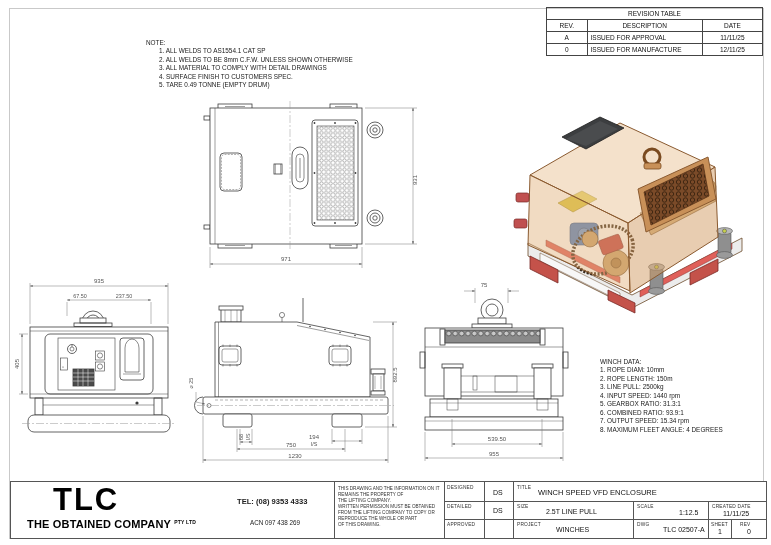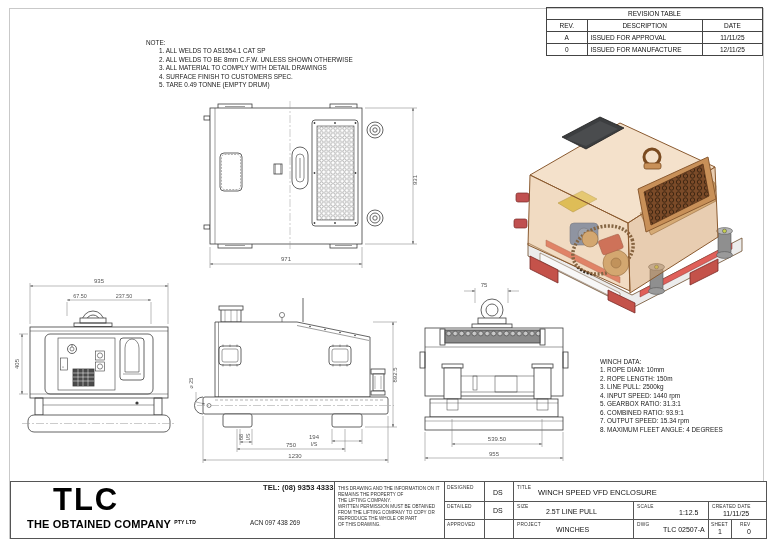--- a/index.html
+++ b/index.html
@@ -27,21 +27,21 @@
   .dimt-s{fill:#555;font-size:5.4px;}
 
   
   #tb{left:10px;top:481px;width:755px;height:56px;border:1px solid #555;background:#fff;}
   .tbline{position:absolute;background:#555;}
   .lbl{position:absolute;font-size:4.8px;color:#333;letter-spacing:0.2px;}
   .val{position:absolute;font-size:7px;color:#111;}
   #logo{left:42px;top:0px;font-size:31px;font-weight:bold;letter-spacing:2px;color:#000;}
   #company{left:16px;top:36px;font-size:11px;font-weight:bold;color:#000;letter-spacing:0.2px;}
   #pty{font-size:5px;vertical-align:4px;}
-  #tel{left:226px;top:1px;font-size:7.6px;font-weight:bold;margin-left:26px;}
+  #tel{left:226px;top:15px;font-size:7.6px;font-weight:bold;}
   #acn{left:239px;top:37px;font-size:6.3px;}
   #disclaimer{left:327px;top:4px;width:104px;font-size:4.6px;line-height:1.3;color:#333;white-space:pre-line;}
 </style>
 </head>
 <body>
 
 <div id="sheet">
   <div class="abs" id="sheet-border"></div>
 
   <svg width="0" height="0">

